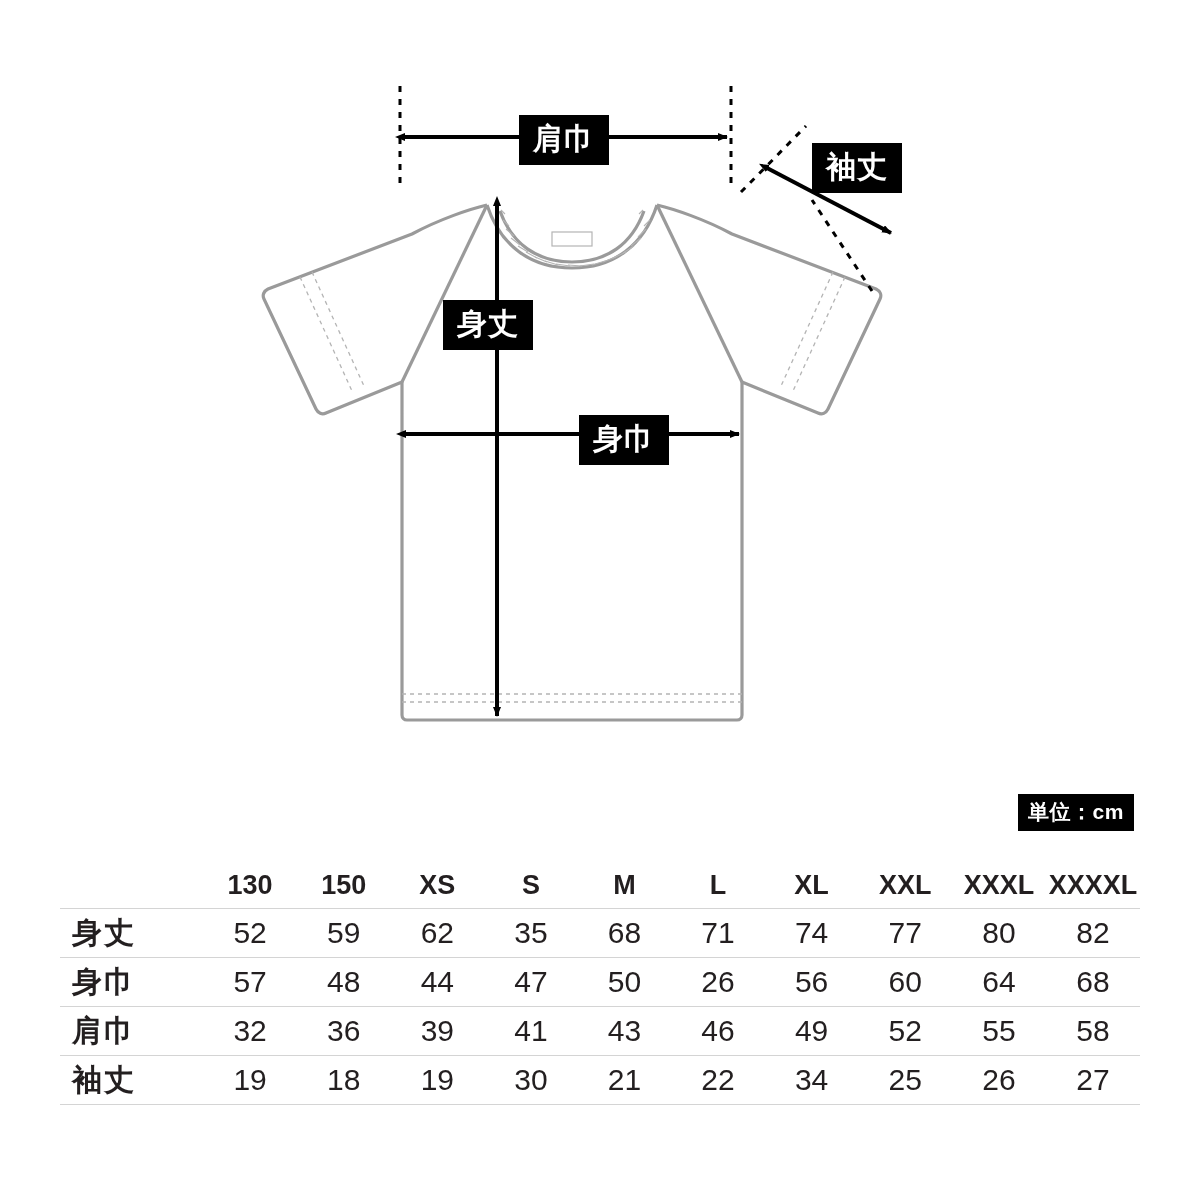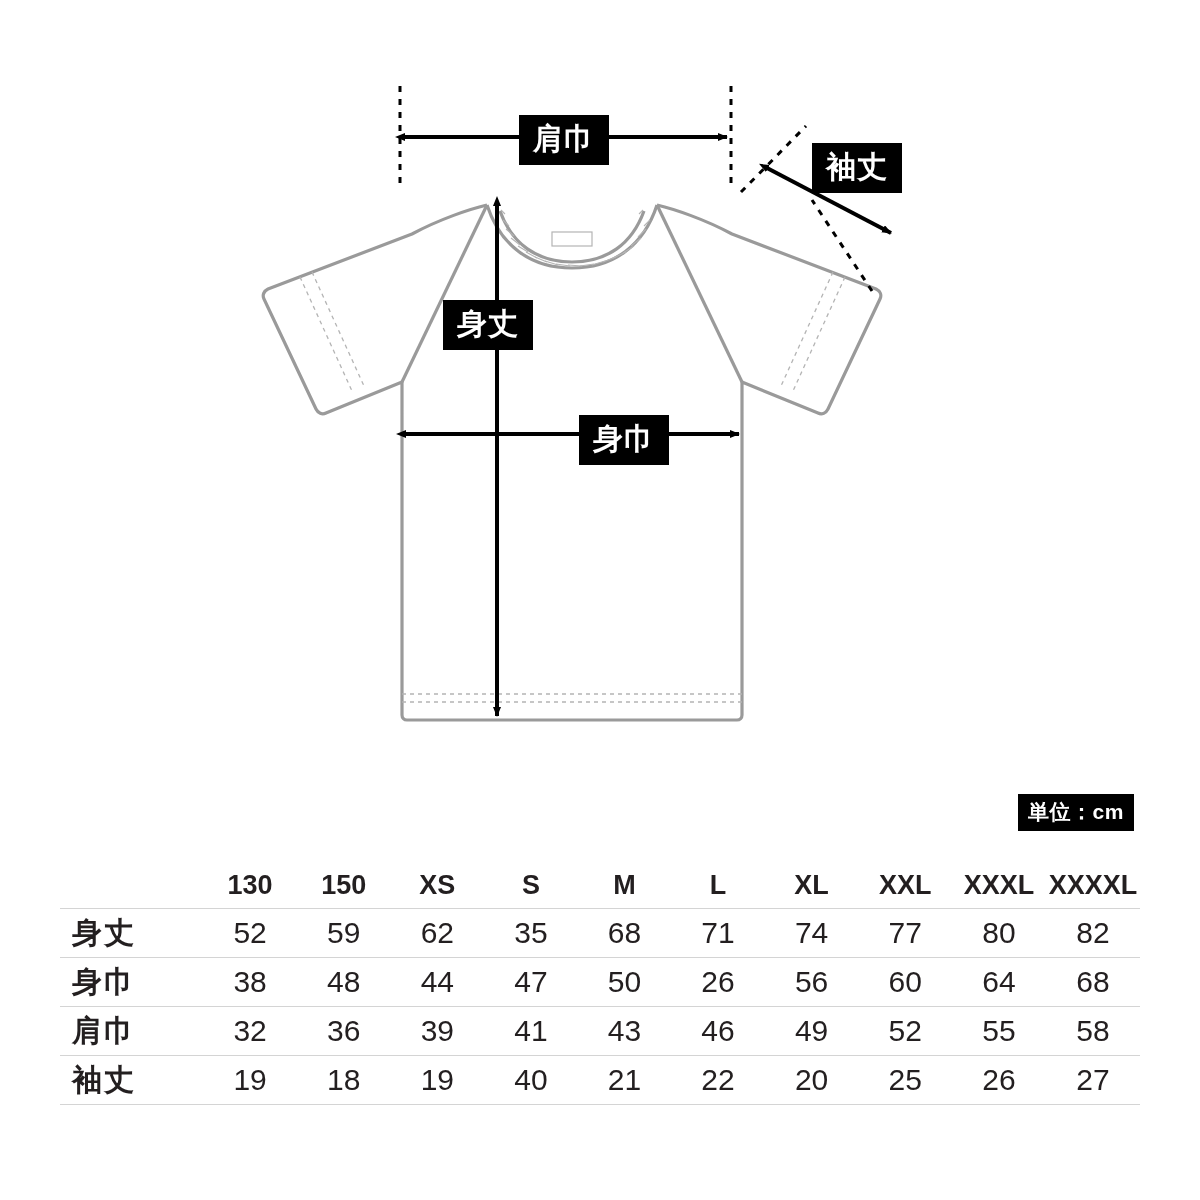--- a/index.html
+++ b/index.html
@@ -244,21 +244,21 @@
         <td>35</td>
         <td>68</td>
         <td>71</td>
         <td>74</td>
         <td>77</td>
         <td>80</td>
         <td>82</td>
       </tr>
       <tr>
         <th class="rowhead">身巾</th>
-        <td>38</td>
+        <td>57</td>
         <td>48</td>
         <td>44</td>
         <td>47</td>
         <td>50</td>
         <td>26</td>
         <td>56</td>
         <td>60</td>
         <td>64</td>
         <td>68</td>
       </tr>
@@ -273,24 +273,24 @@
         <td>49</td>
         <td>52</td>
         <td>55</td>
         <td>58</td>
       </tr>
       <tr>
         <th class="rowhead">袖丈</th>
         <td>19</td>
         <td>18</td>
         <td>19</td>
-        <td>40</td>
+        <td>30</td>
         <td>21</td>
         <td>22</td>
-        <td>20</td>
+        <td>34</td>
         <td>25</td>
         <td>26</td>
         <td>27</td>
       </tr>
     </tbody>
   </table>
 
 </div>
 
 </body></html>

